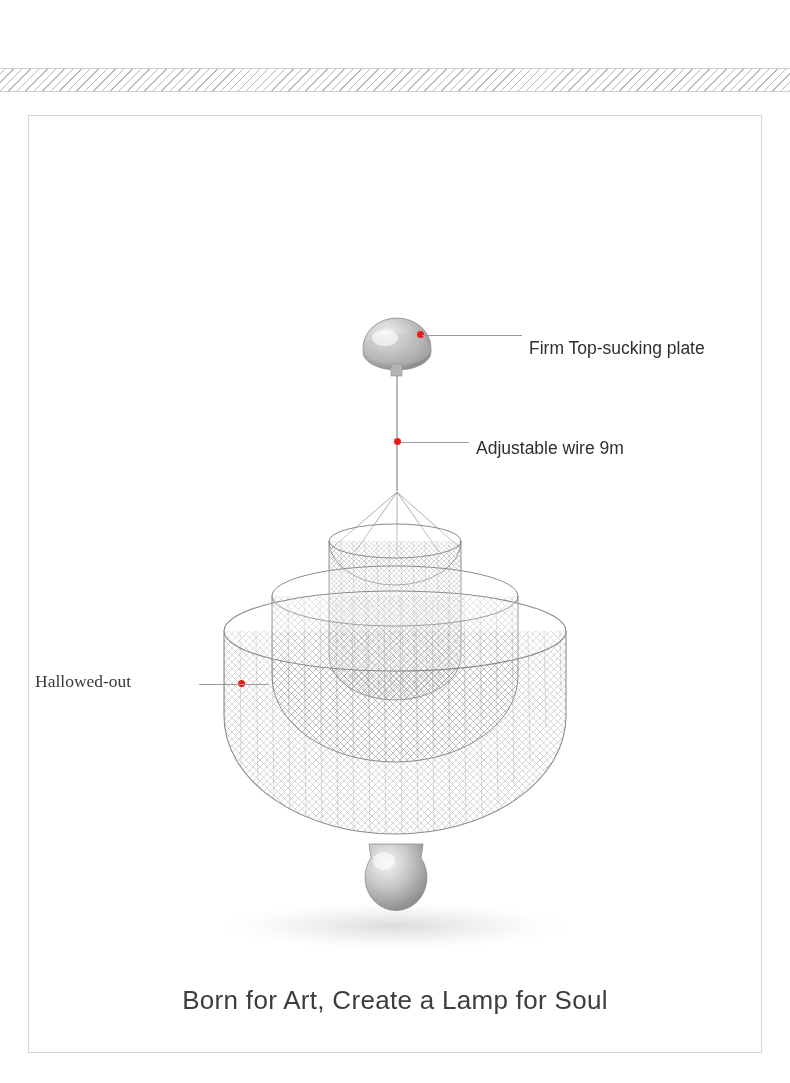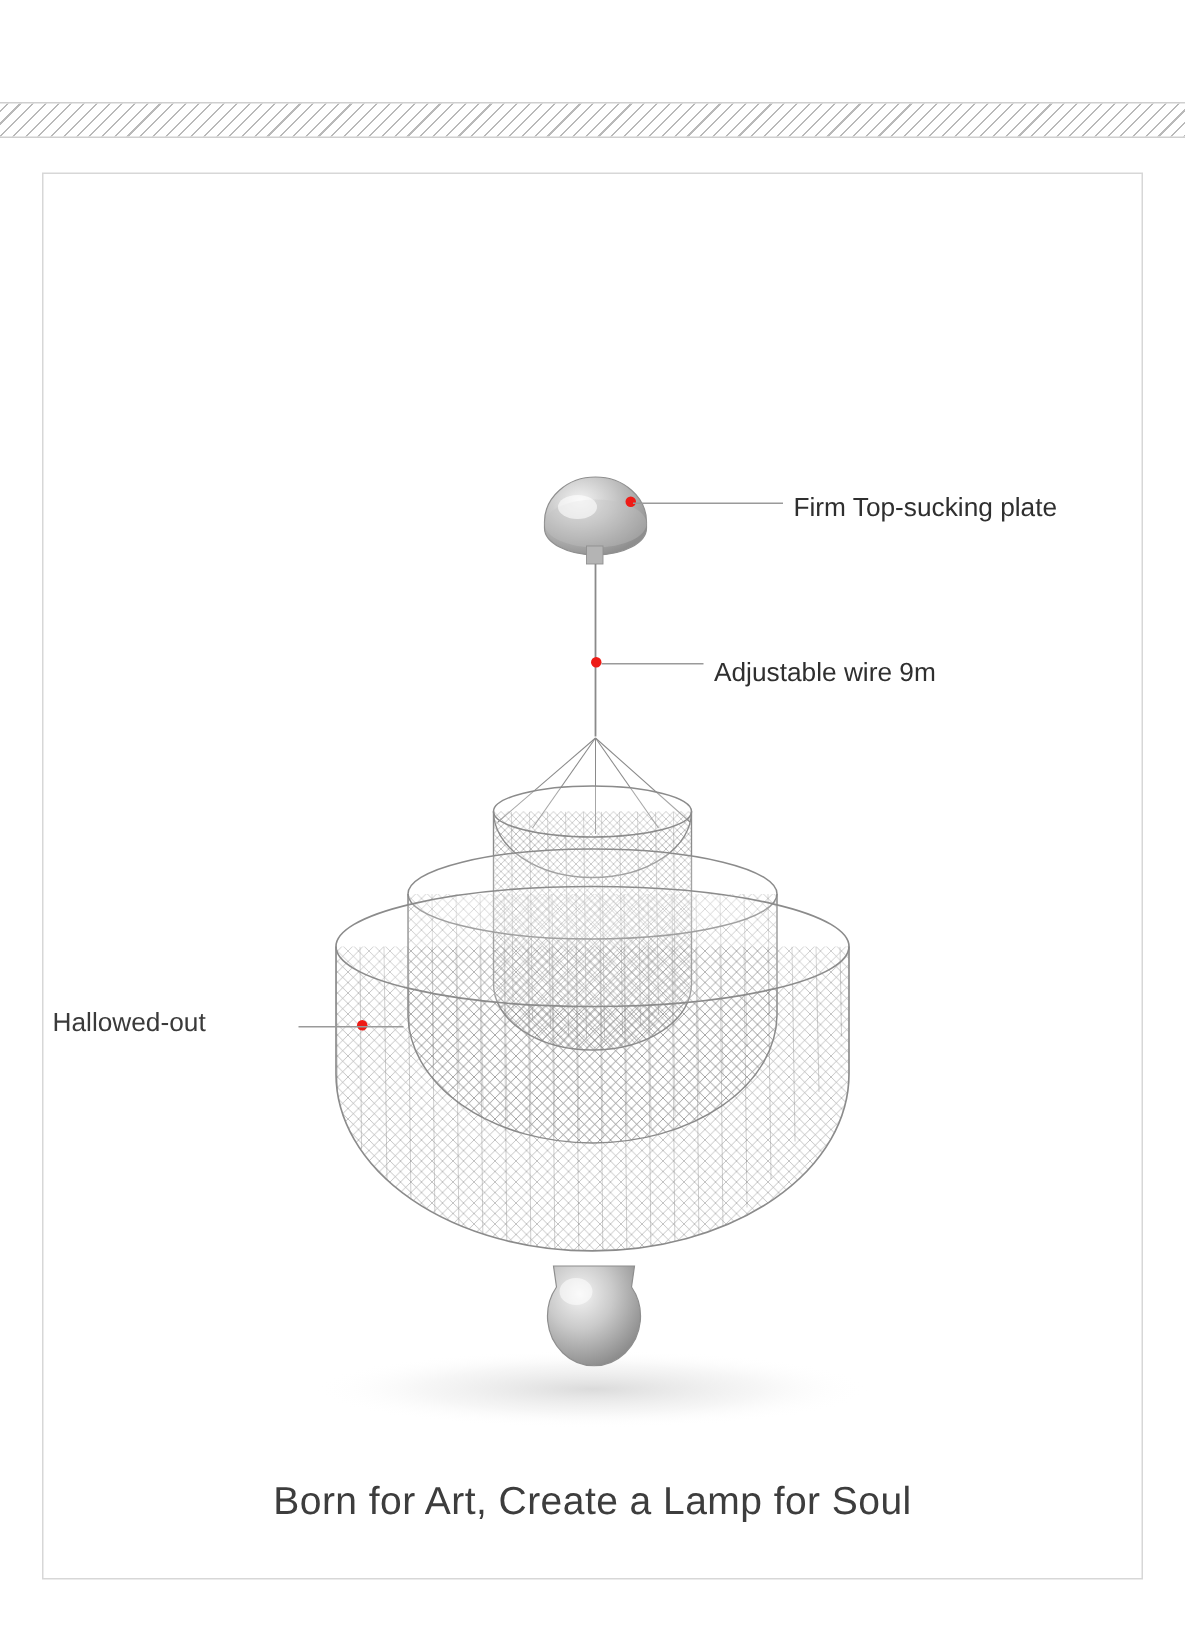--- a/index.html
+++ b/index.html
@@ -70,36 +70,36 @@
   
   .anno {
     position: absolute;
     font-size: 17.5px;
     color: #2f2f2f;
     white-space: nowrap;
     font-family: "Liberation Sans", sans-serif;
   }
   .anno-top {
     left: 500px;
-    top: 212px;
+    top: 222px;
   }
   .anno-wire {
     left: 447px;
     top: 322px;
   }
   .anno-steel {
     left: 6px;
     top: 552px;
     color: #6a6a6a;
     font-size: 19px;
     line-height: 1.55;
     white-space: normal;
     width: 210px;
   }
-  .anno-steel .l1 { display: block; color: #3a3a3a; font-size: 17.5px; }
+  .anno-steel .l1 { display: block; color: #3a3a3a; font-size: 17.5px; font-family: Liberation Serif, serif; }
   .anno-steel .l2 { display: block; color: #7b7b7b; font-size: 21px; }
 
   
   .leader {
     position: absolute;
     height: 1px;
     background: #9a9a9a;
   }
   .leader-top   { left: 393px; top: 219px; width: 100px; }
   .leader-wire  { left: 372px; top: 326px; width: 68px; }

